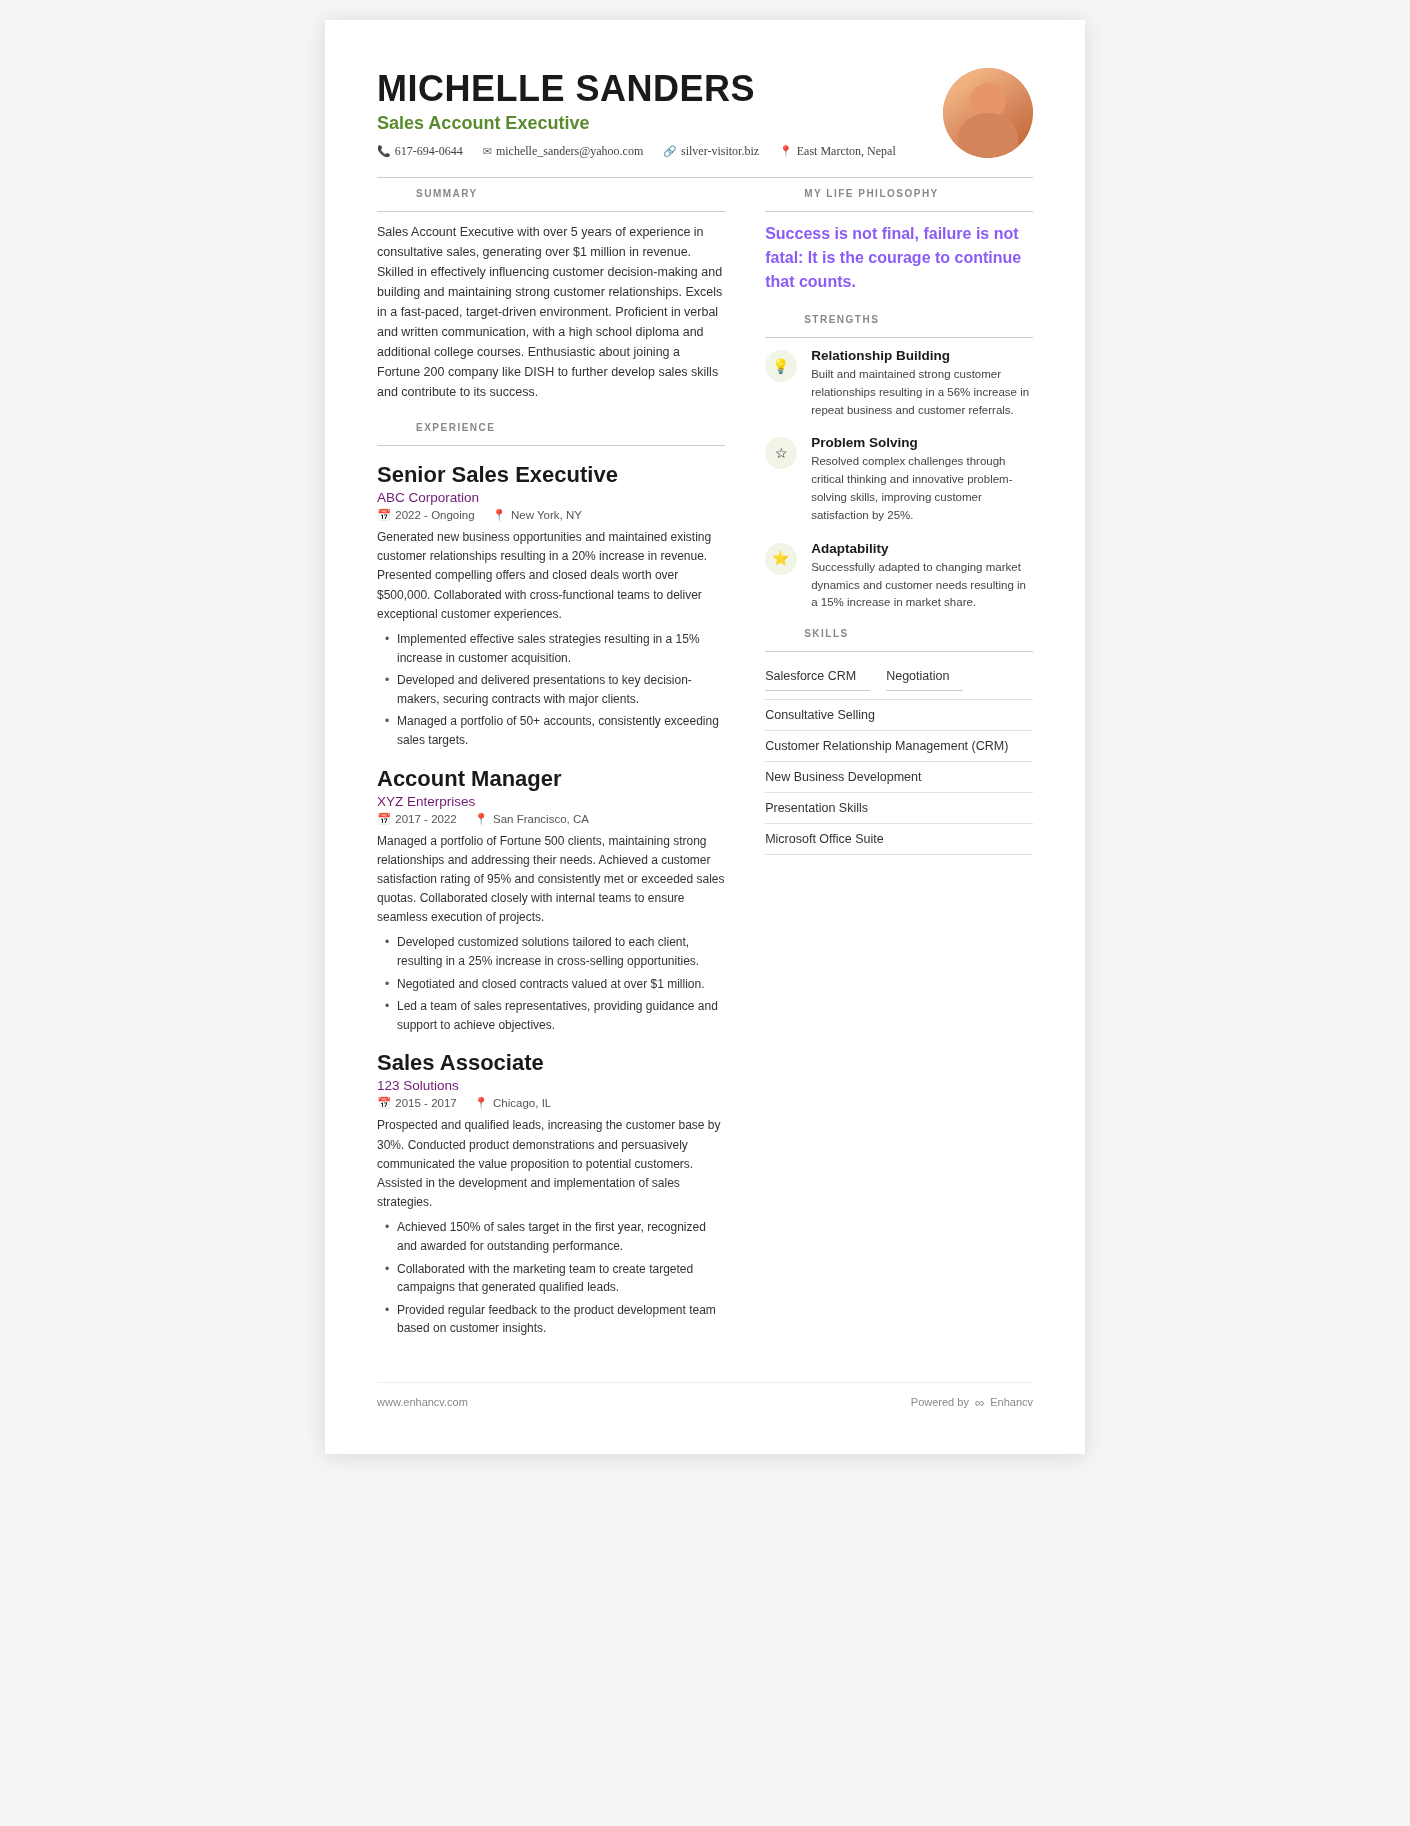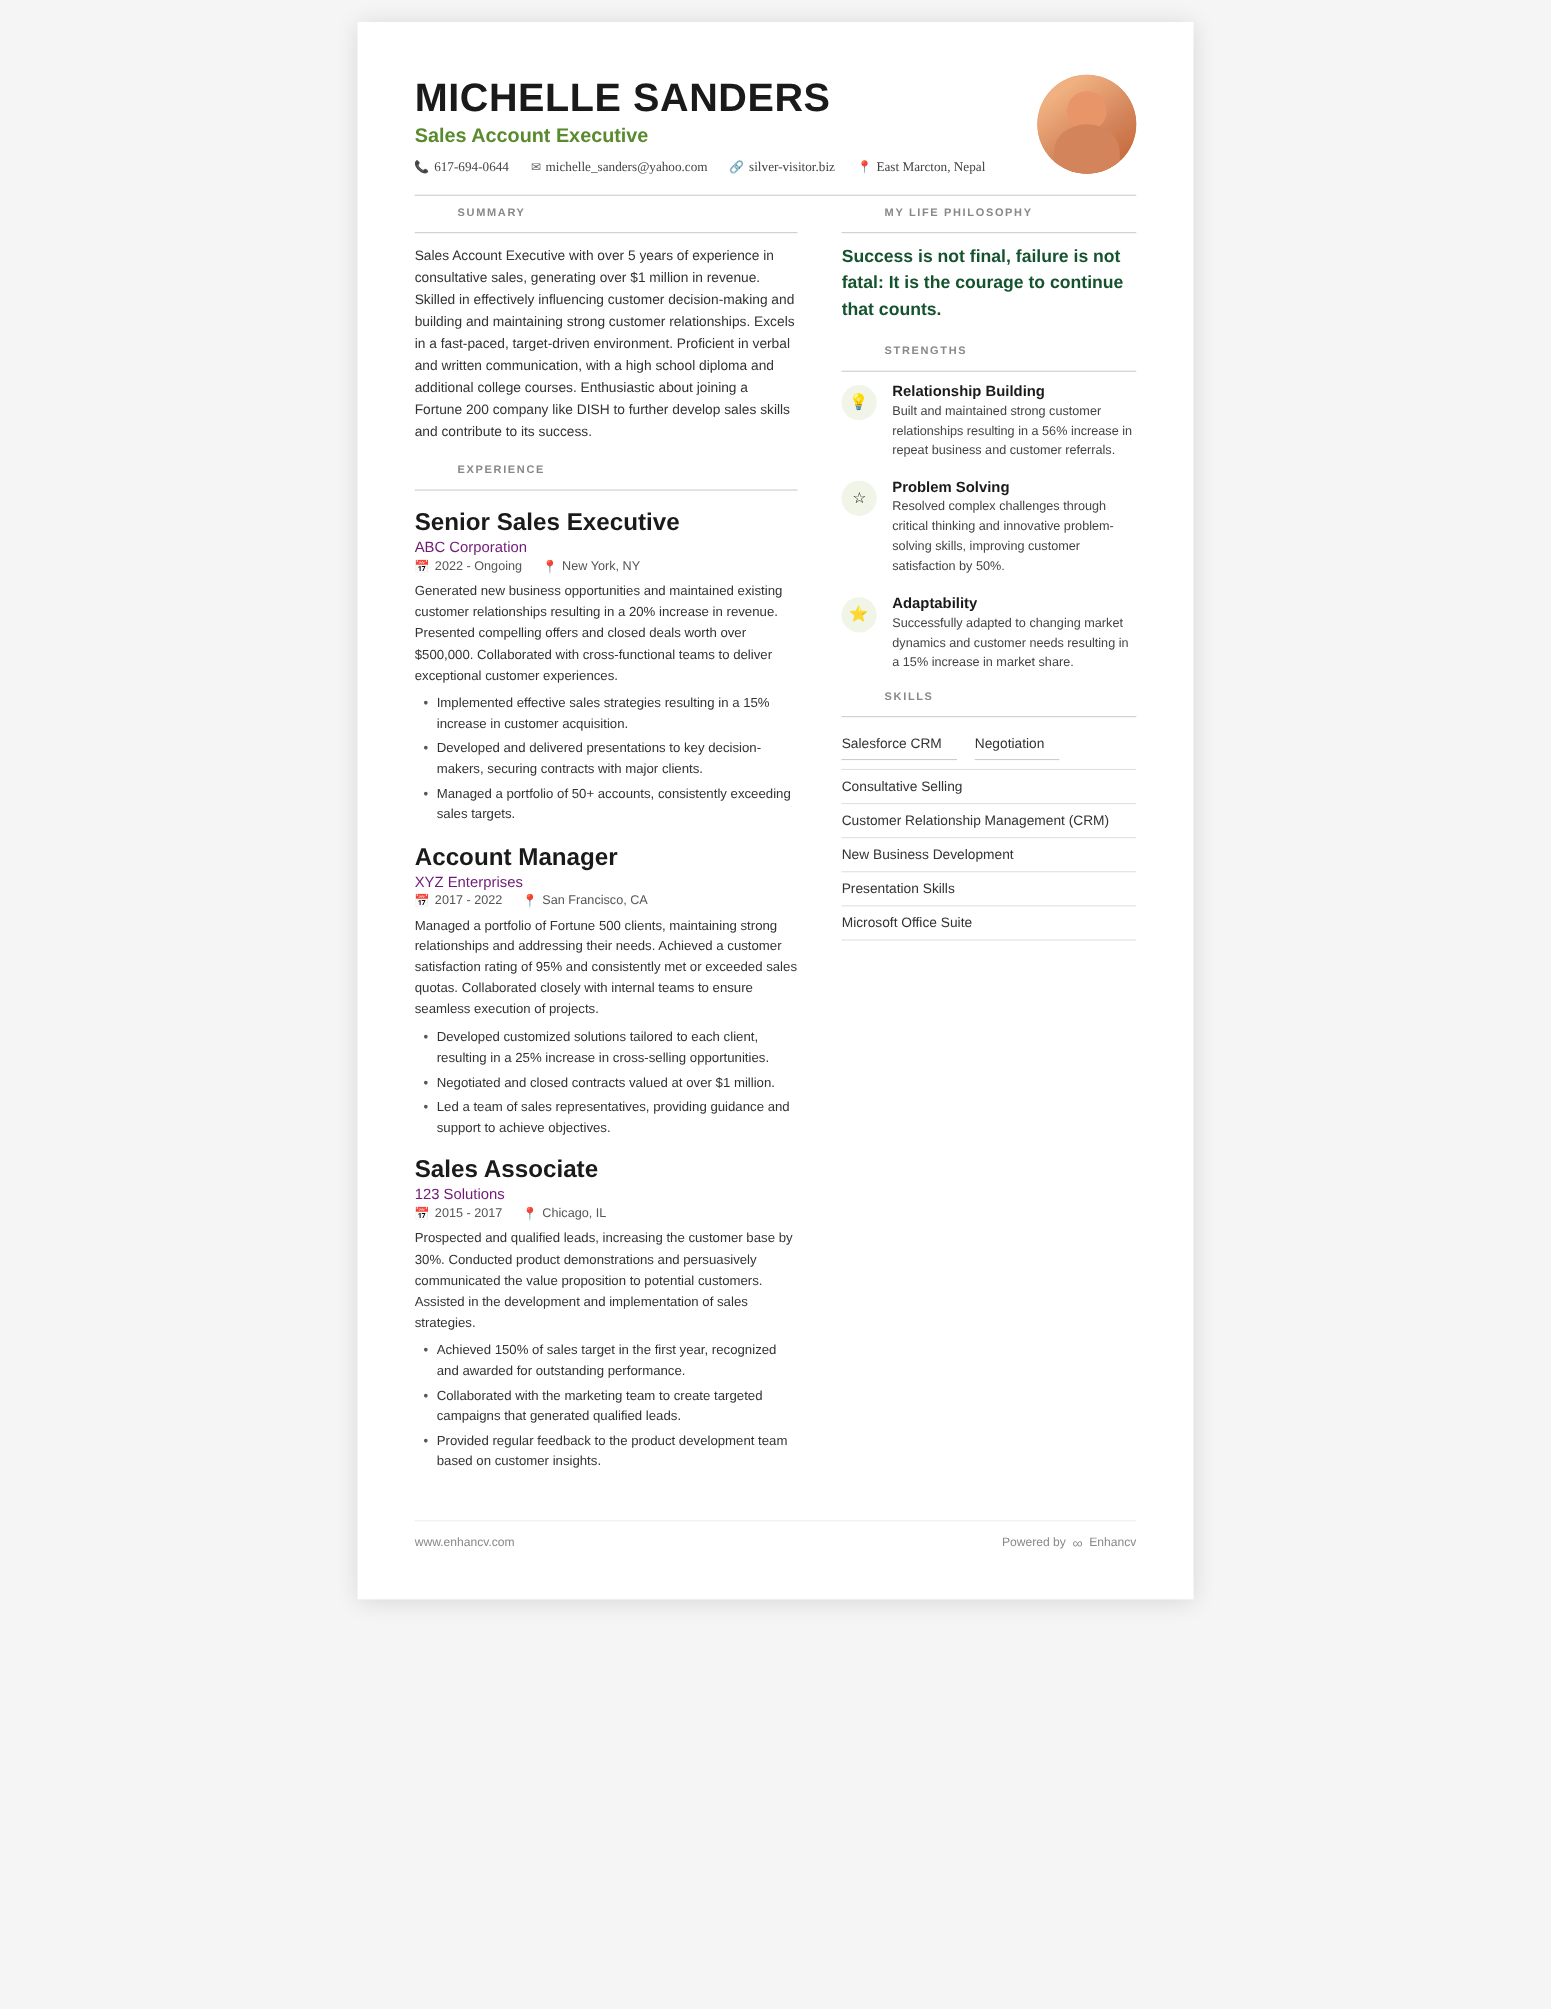--- a/index.html
+++ b/index.html
@@ -192,21 +192,21 @@
     .exp-bullets li::before {
       content: '•';
       position: absolute;
       left: 0;
       color: #555;
     }
     
     .philosophy-text {
       font-size: 16px;
       font-weight: 700;
-      color: #14532d;
+      color: #8b5cf6;
       line-height: 1.5;
       font-family: Arial, sans-serif;
       margin-bottom: 20px;
     }
     
     .strength-item {
       display: flex;
       gap: 14px;
       margin-bottom: 16px;
       align-items: flex-start;
@@ -418,21 +418,21 @@
             <div class="strength-desc">Built and maintained strong customer relationships resulting in a 56% increase in repeat business and customer referrals.</div>
           </div>
         </div>
 
         <div class="strength-item">
           <div class="strength-icon-wrap">
             <span class="strength-icon">☆</span>
           </div>
           <div class="strength-content">
             <div class="strength-title">Problem Solving</div>
-            <div class="strength-desc">Resolved complex challenges through critical thinking and innovative problem-solving skills, improving customer satisfaction by 50%.</div>
+            <div class="strength-desc">Resolved complex challenges through critical thinking and innovative problem-solving skills, improving customer satisfaction by 25%.</div>
           </div>
         </div>
 
         <div class="strength-item">
           <div class="strength-icon-wrap">
             <span class="strength-icon">⭐</span>
           </div>
           <div class="strength-content">
             <div class="strength-title">Adaptability</div>
             <div class="strength-desc">Successfully adapted to changing market dynamics and customer needs resulting in a 15% increase in market share.</div>

